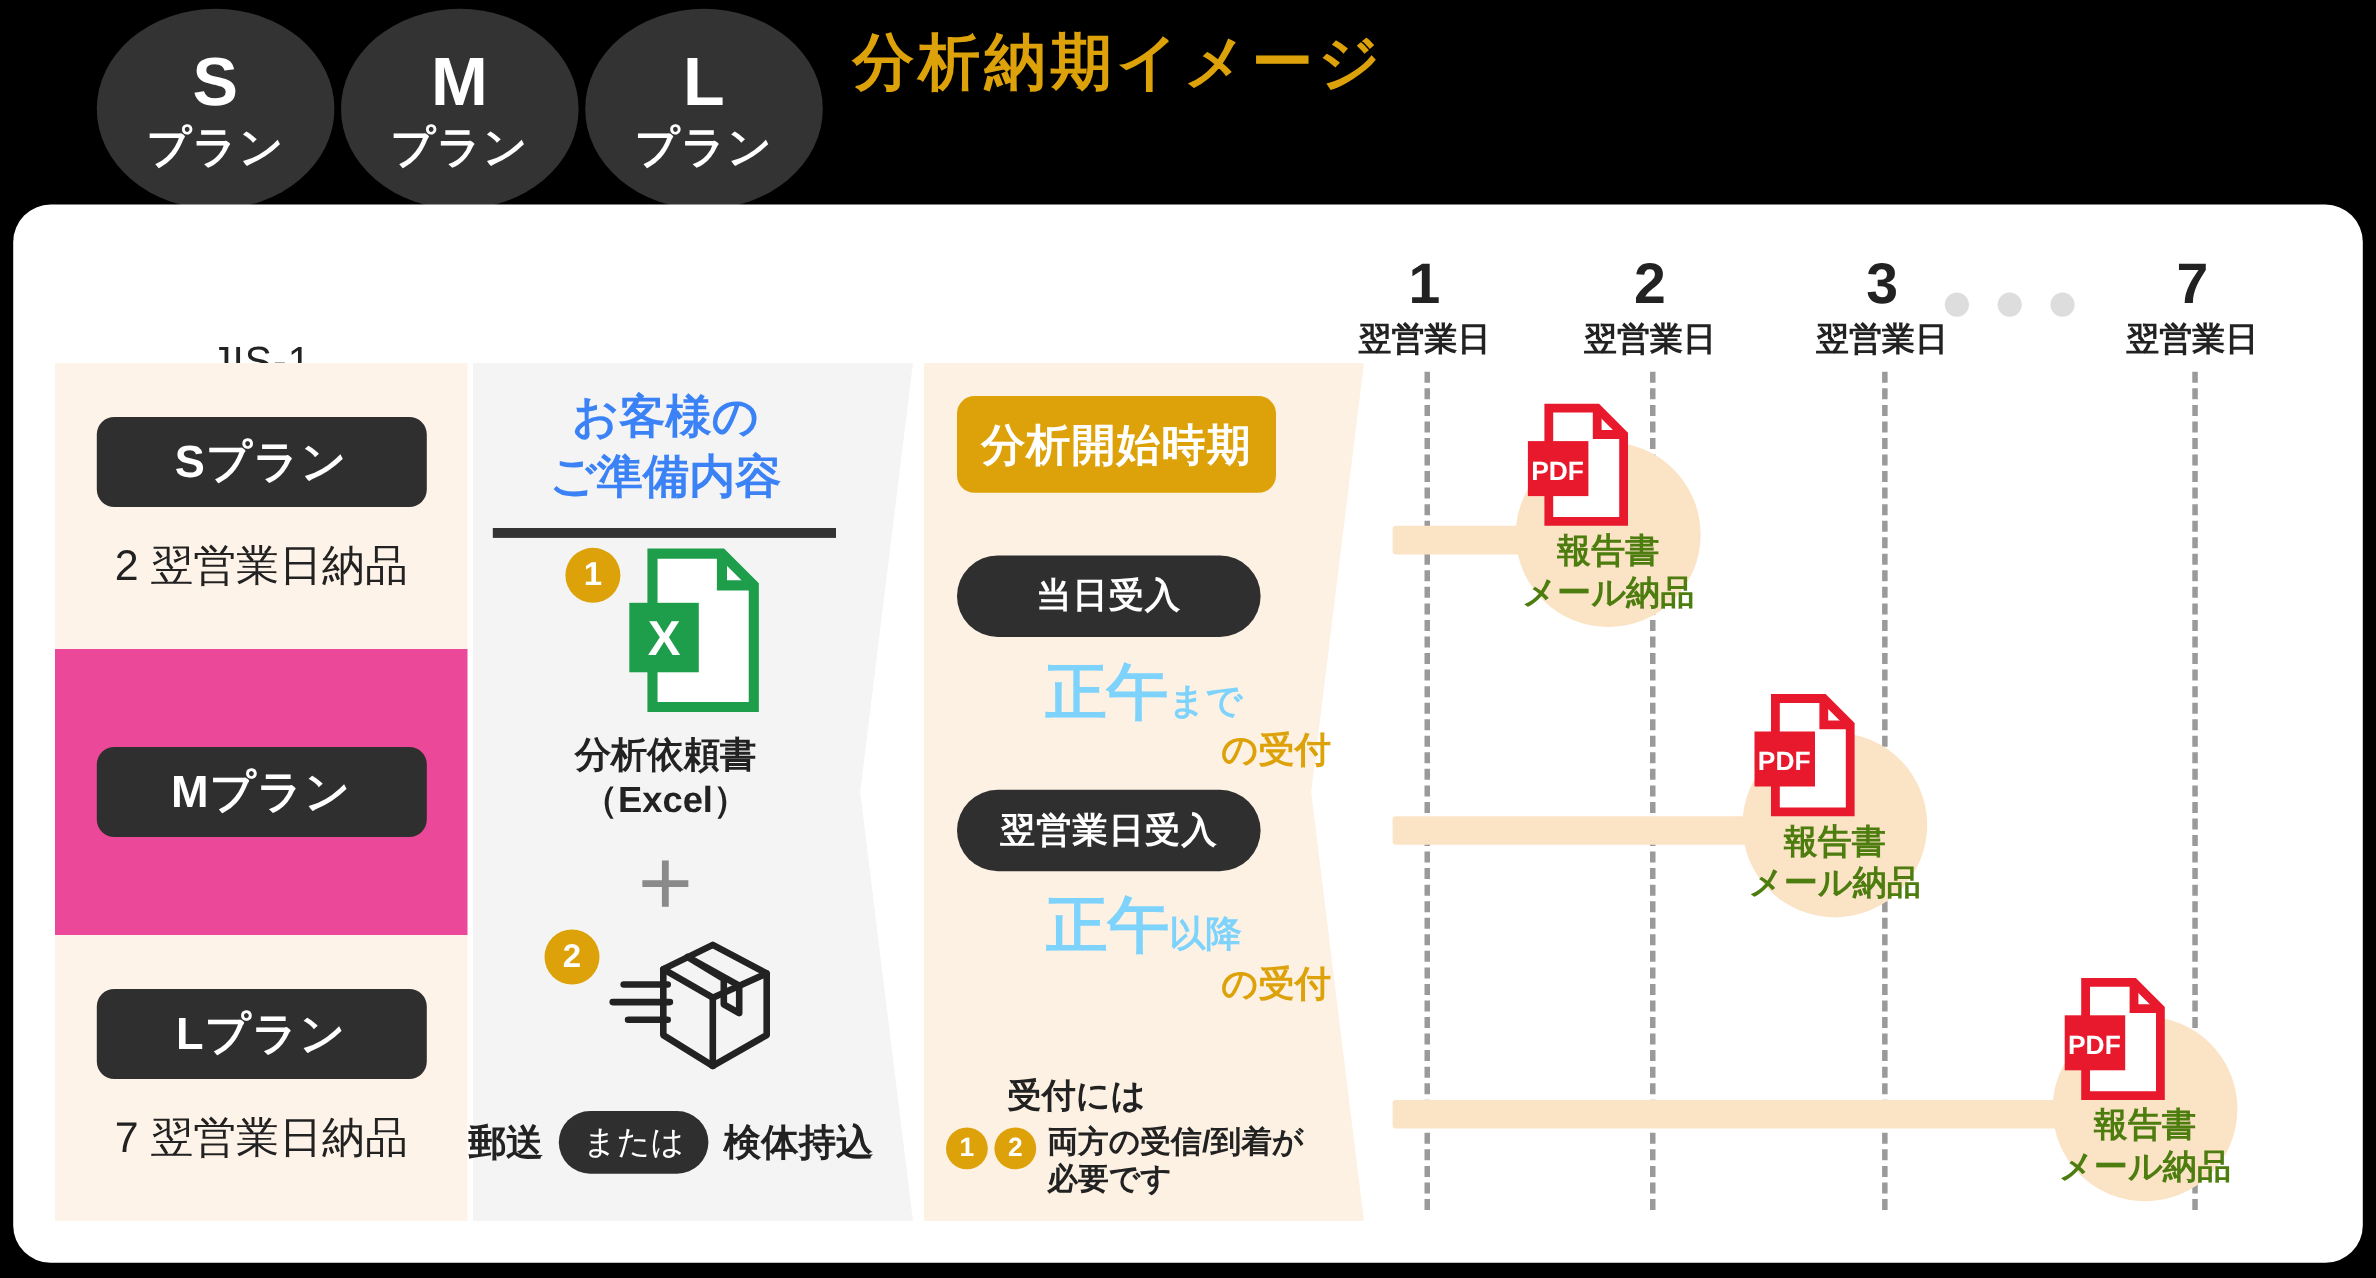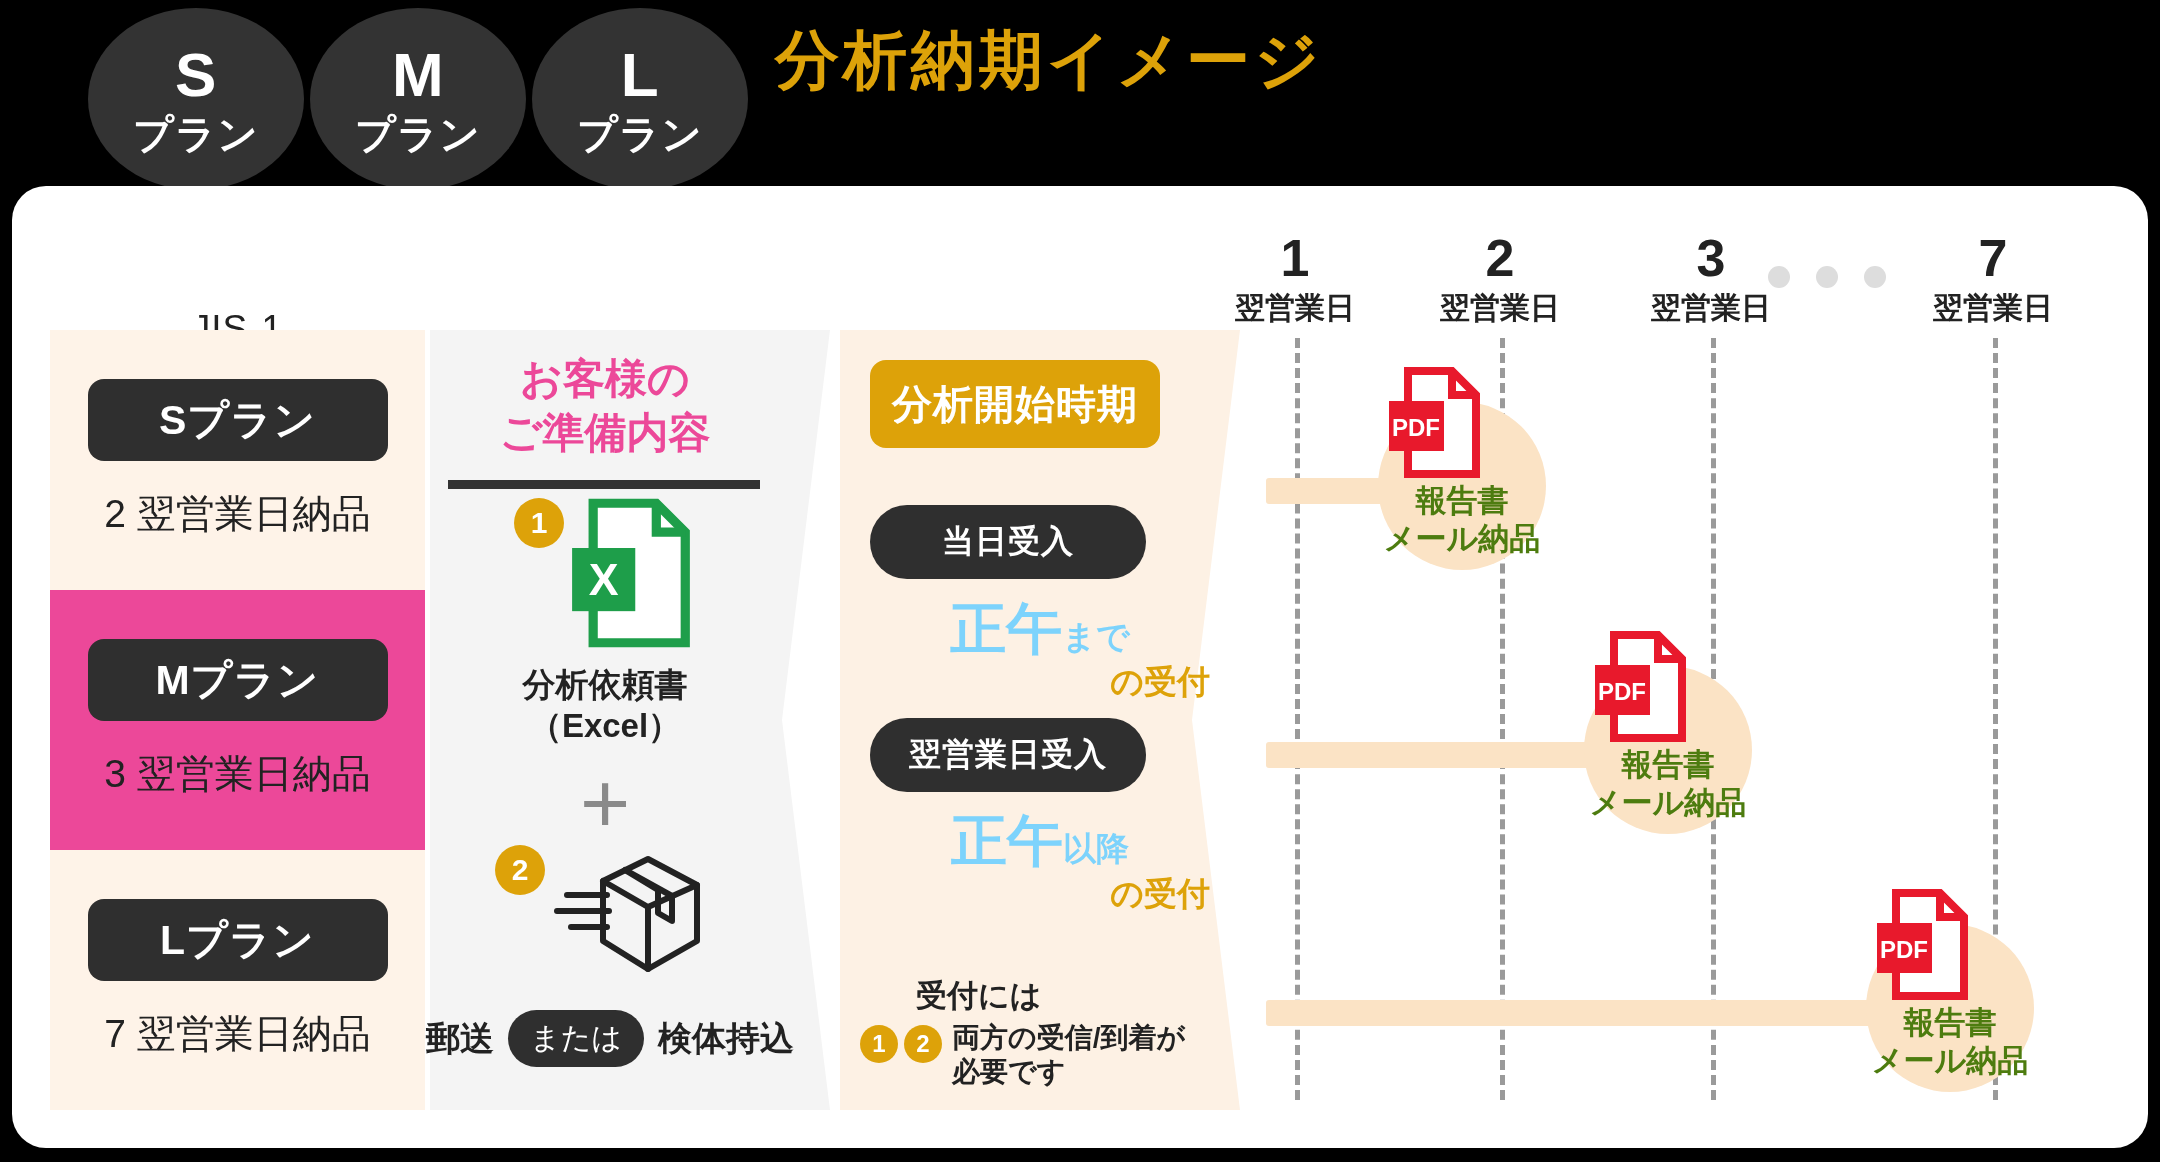--- a/index.html
+++ b/index.html
@@ -7,21 +7,21 @@
        font-family:"Liberation Sans","DejaVu Sans",sans-serif;}
 
   
   #header-band{position:absolute;left:0;top:0;width:2160px;height:196px;background:#000;}
   #plan-badges{position:absolute;left:88px;top:8px;display:flex;gap:6px;}
   .plan-badge{width:216px;height:182px;border-radius:50%;background:#333333;
               display:flex;flex-direction:column;align-items:center;justify-content:center;
               color:#fff;line-height:1;}
   .plan-badge .pb-letter{font-size:62px;font-weight:bold;letter-spacing:.5px;}
   .plan-badge .pb-sub{font-size:40px;font-weight:bold;margin-top:8px;letter-spacing:1px;}
-  #main-title{position:absolute;left:775px;top:28px;font-size:64px;font-weight:bold;
+  #main-title{position:absolute;left:775px;top:28px;font-size:56px;font-weight:bold;
               color:#DDA209;letter-spacing:4px;line-height:1;}
 
   
   #card{position:absolute;left:12px;top:186px;width:2136px;height:962px;
         background:#fff;border-radius:34px;}
 
   
   #jis-label{position:absolute;left:50px;top:308px;width:375px;text-align:center;
              font-size:37px;font-weight:normal;color:#222;letter-spacing:1px;}
   #plan-column{position:absolute;left:50px;top:330px;width:375px;}
@@ -32,21 +32,21 @@
   .plan-pill{width:300px;height:82px;border-radius:16px;background:#2F2F2F;color:#fff;
              display:flex;align-items:center;justify-content:center;
              font-size:41px;font-weight:bold;letter-spacing:1px;}
   .plan-delivery{margin-top:26px;font-size:39px;color:#222;letter-spacing:0px;}
 
   
   #prep-panel{position:absolute;left:430px;top:330px;width:400px;height:780px;
               background:#F4F4F4;
               clip-path:polygon(0 0, 100% 0, 88% 50%, 100% 100%, 0 100%);}
   #prep-title{position:absolute;left:430px;top:352px;width:350px;text-align:center;
-              font-size:42px;font-weight:bold;color:#ec4899;line-height:1.28;}
+              font-size:42px;font-weight:bold;color:#3b82f6;line-height:1.28;}
   #prep-rule{position:absolute;left:448px;top:480px;width:312px;height:9px;background:#333;}
   .num-badge{width:50px;height:50px;border-radius:50%;background:#DDA209;color:#fff;
              display:flex;align-items:center;justify-content:center;
              font-size:30px;font-weight:bold;}
   #excel-block{position:absolute;left:430px;top:498px;width:350px;
                display:flex;flex-direction:column;align-items:center;}
   #excel-icon-row{display:flex;align-items:flex-start;}
   #excel-caption{margin-top:12px;text-align:center;font-size:33px;font-weight:bold;
                  color:#222;line-height:1.25;}
   #plus-sign{position:absolute;left:430px;top:760px;width:350px;text-align:center;
@@ -128,21 +128,20 @@
 <div id="card"></div>
 
 <div id="jis-label">JIS-1</div>
 <div id="plan-column">
   <div class="plan-row cream">
     <div class="plan-pill">Sプラン</div>
     <div class="plan-delivery">2 翌営業日納品</div>
   </div>
   <div class="plan-row peach">
     <div class="plan-pill">Mプラン</div>
-    <div class="plan-delivery">3 翌営業日納品</div>
   </div>
   <div class="plan-row cream">
     <div class="plan-pill">Lプラン</div>
     <div class="plan-delivery">7 翌営業日納品</div>
   </div>
 </div>
 
 <div id="prep-panel"></div>
 <div id="prep-title">
   <div>お客様の</div>

